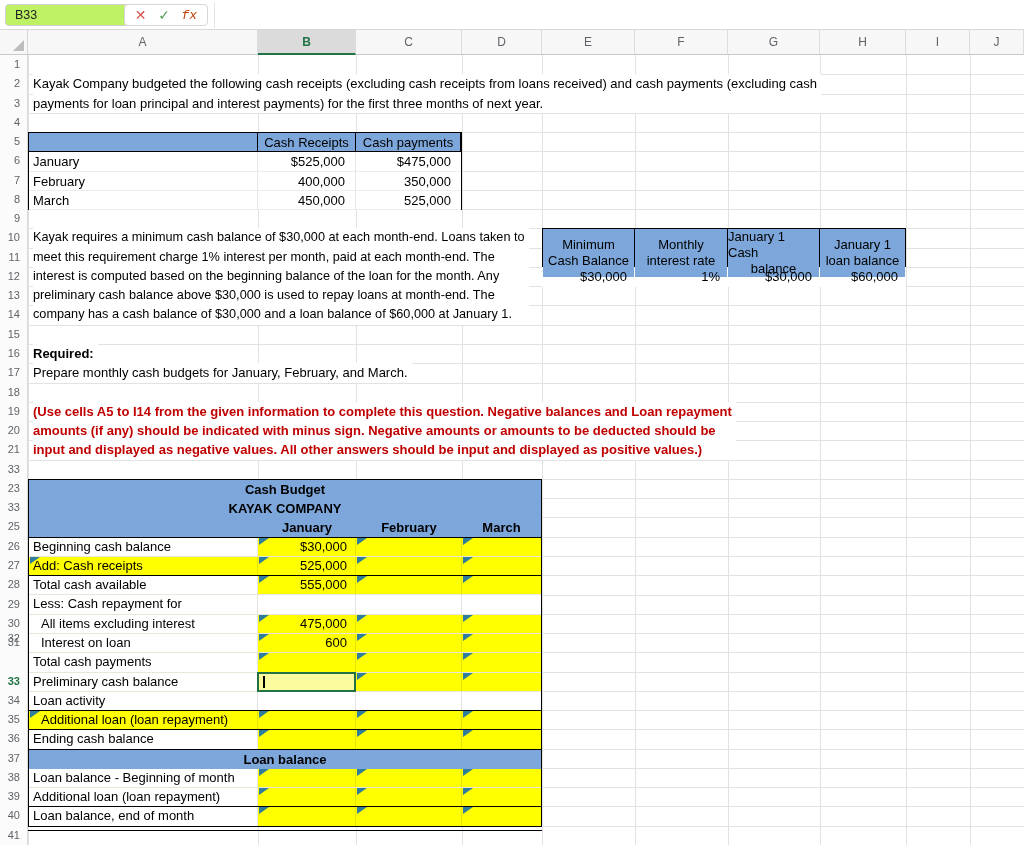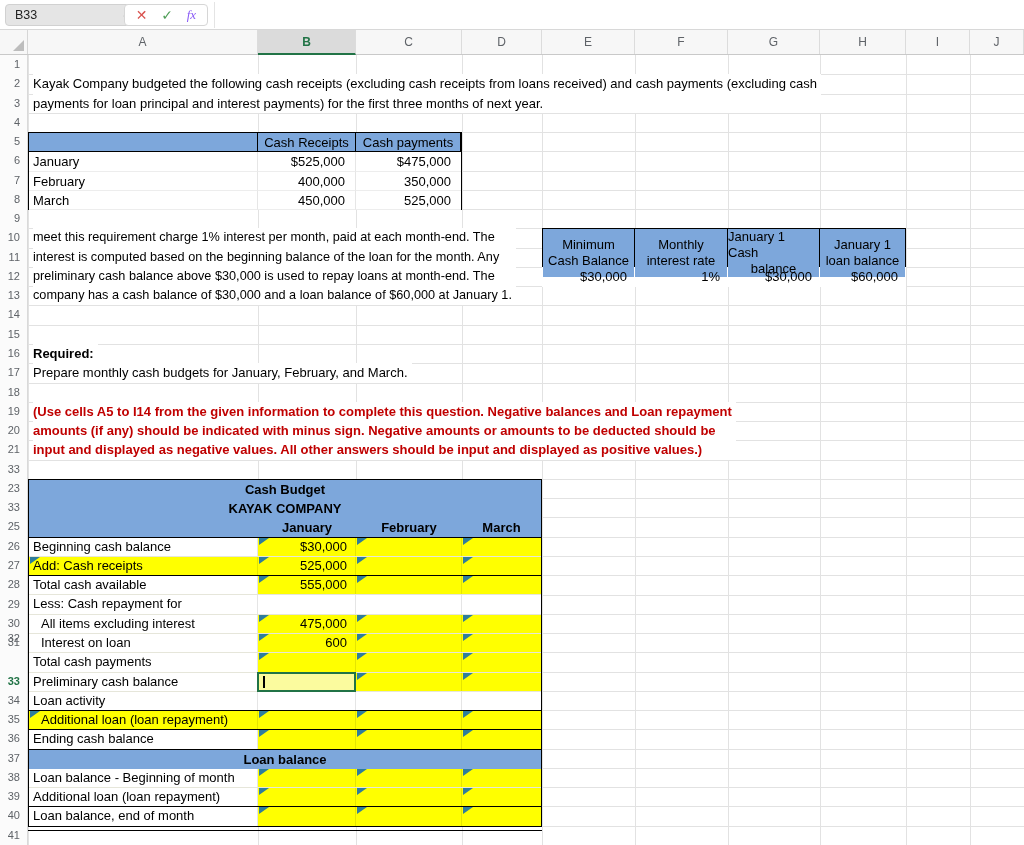--- a/index.html
+++ b/index.html
@@ -5,28 +5,28 @@
   :root{
     --blue:#7DA7DB; --yellow:#FFFF00; --paleYellow:#FBFB9E; --teal:#2E7D9C;
     --green:#217346; --red:#C00000; --grid:#E2E2E2; --rh:19.268px;
   }
   *{margin:0;box-sizing:border-box;}
   body{width:1024px;height:845px;font-family:"Liberation Sans",sans-serif;background:#fff;position:relative;overflow:hidden;}
   #app{position:absolute;top:0;left:0;width:1024px;height:845px;background:#fff;}
 
   
   #toolbar{position:absolute;top:0;left:0;width:1024px;height:30px;background:#fff;border-bottom:1px solid #D8D8D8;z-index:6;}
-  #namebox{position:absolute;left:5px;top:4px;width:132px;height:22px;border:1px solid #D1D1D1;border-radius:4px;background:#e5e5e5;
+  #namebox{position:absolute;left:5px;top:4px;width:132px;height:22px;border:1px solid #D1D1D1;border-radius:4px;background:#bef264;
            display:flex;align-items:center;justify-content:space-between;padding:0 6px 0 9px;font-size:12.5px;color:#222;}
   #namebox .chev{font-size:10px;color:#777;line-height:1;}
   #fxcluster{position:absolute;left:124px;top:4px;width:84px;height:22px;border:1px solid #D6D6D6;border-radius:4px;background:#fff;
              display:flex;align-items:center;justify-content:space-around;padding:0 4px;}
   .tb-x{color:#D9534F;font-size:14px;font-weight:400;}
   .tb-check{color:#4F9E57;font-size:14px;}
-  .tb-fx{font-family:Liberation Serif, serif;font-style:italic;font-size:13px;color:#8b5cf6;}
+  .tb-fx{font-family:Liberation Mono, monospace;font-style:italic;font-size:13px;color:#c2410c;}
   #formulabar{position:absolute;left:214px;top:2px;right:4px;height:26px;background:#fff;border-left:1px solid #E4E4E4;
               font-size:12.5px;color:#222;display:flex;align-items:center;padding-left:8px;}
 
   
   #colhdr{position:absolute;top:30px;left:0;width:1024px;height:25px;background:#F7F7F7;border-bottom:1px solid #C9C9C9;z-index:5;}
   #corner{position:absolute;left:0;top:0;width:28px;height:24px;border-right:1px solid #D6D6D6;}
   #corner .tri{position:absolute;right:3px;bottom:3px;width:0;height:0;border-left:11px solid transparent;border-bottom:11px solid #BDBDBD;}
   .colcell{position:absolute;top:0;height:24px;display:flex;align-items:center;justify-content:center;
            font-size:12px;color:#5F6368;border-right:1px solid #DCDCDC;}
   .colcell.sel{background:#DBDBDB;color:var(--green);font-weight:700;border-bottom:2.5px solid var(--green);height:25px;}
@@ -243,20 +243,21 @@
         <div class="rc c">350,000</div>
       </div>
       <div class="rrow">
         <div class="rc a">March</div>
         <div class="rc b">450,000</div>
         <div class="rc c">525,000</div>
       </div>
     </div>
 
     <div class="txt" style="left:33px;top:173.41px;font-size:12.7px;">
+      <div>Kayak requires a minimum cash balance of $30,000 at each month-end. Loans taken to</div>
       <div>meet this requirement charge 1% interest per month, paid at each month-end. The</div>
       <div>interest is computed based on the beginning balance of the loan for the month. Any</div>
       <div>preliminary cash balance above $30,000 is used to repay loans at month-end. The</div>
       <div>company has a cash balance of $30,000 and a loan balance of $60,000 at January 1.</div>
     </div>
 
     <div id="info">
       <div id="info-head">
         <div class="icell">
           <span>Minimum</span>

